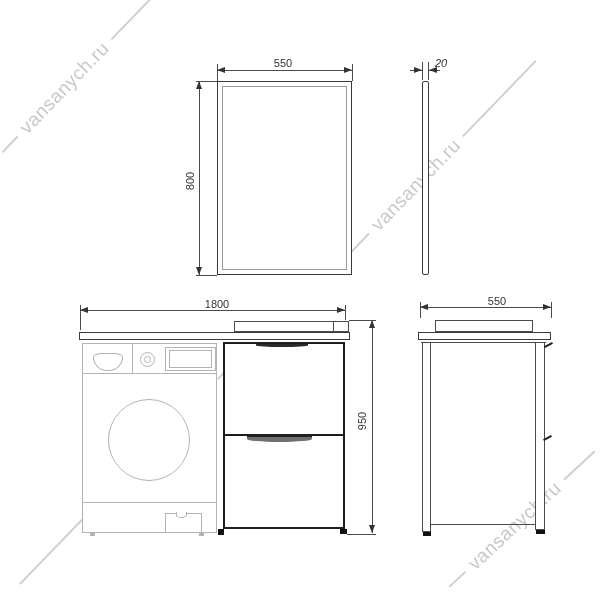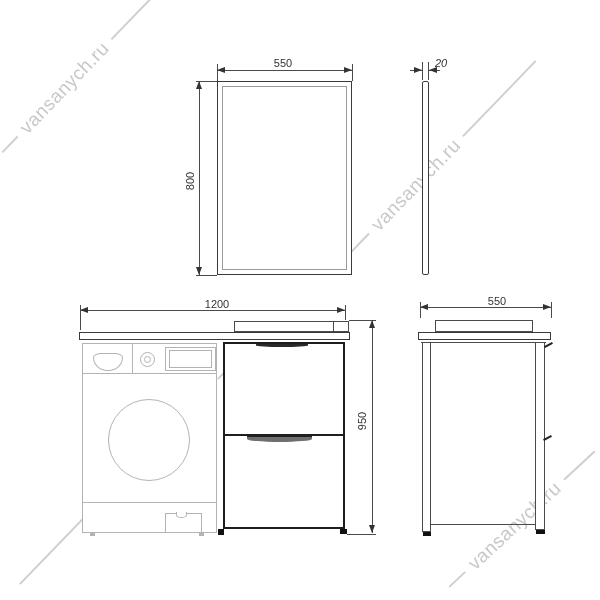--- a/index.html
+++ b/index.html
@@ -94,21 +94,21 @@
     <div class="dim-label" style="left:441px;top:63px;font-style:italic;">20</div>
   </div>
 
   <div class="grp">
 
     <div class="vl" style="left:79.5px;top:305px;height:25px;"></div>
     <div class="vl" style="left:344.5px;top:305px;height:15px;"></div>
     <div class="hl" style="left:80px;top:310px;width:265px;"></div>
     <div class="ar l" style="left:80px;top:307px;"></div>
     <div class="ar r" style="left:337px;top:307px;"></div>
-    <div class="dim-label" style="left:217px;top:304px;">1200</div>
+    <div class="dim-label" style="left:217px;top:304px;">1800</div>
 
     <div class="rect" style="left:234px;top:321px;width:115px;height:11px;"></div>
     <div class="vl" style="left:333px;top:321px;height:11px;"></div>
     <div class="rect dark" style="left:79px;top:332px;width:271px;height:8px;"></div>
 
     <div class="rect light" style="left:82px;top:343px;width:135px;height:190px;"></div>
     <div class="hl light" style="left:82px;top:373px;width:135px;"></div>
     <div class="vl light" style="left:132px;top:343px;height:30px;"></div>
     <div class="rect light" style="left:93px;top:353px;width:30px;height:18px;border-radius:30% 30% 50% 50% / 25% 25% 80% 80%;"></div>
     <div class="rect light round" style="left:140px;top:352px;width:15px;height:15px;border-width:1.5px;"></div>

